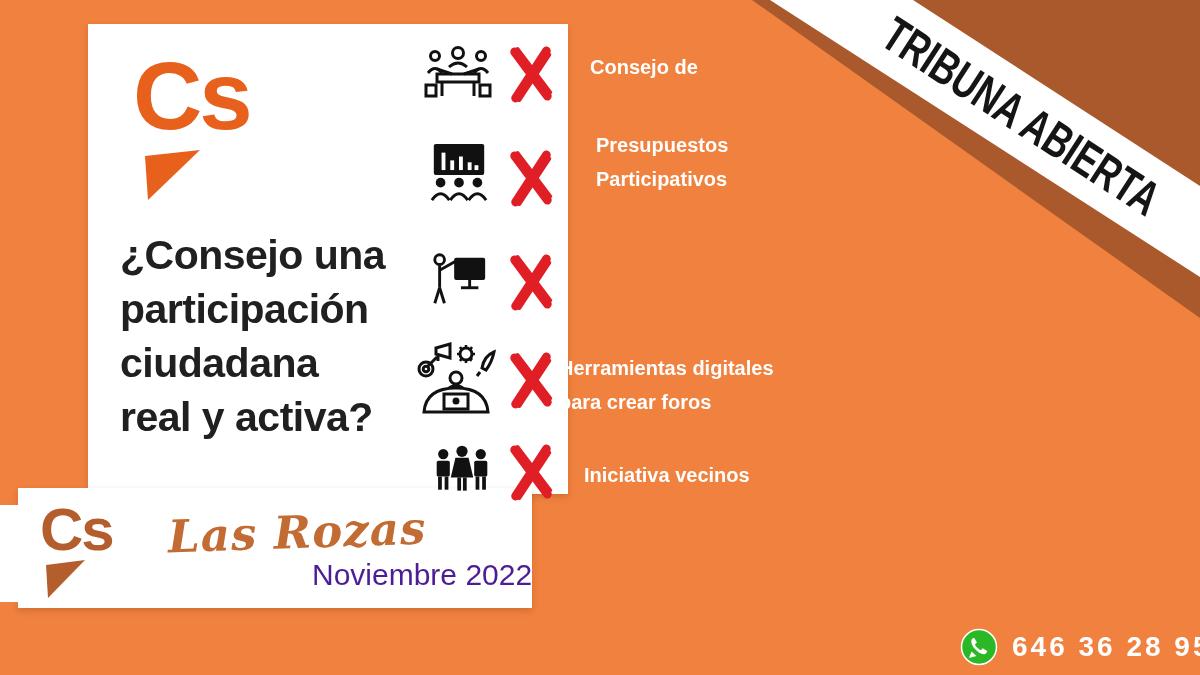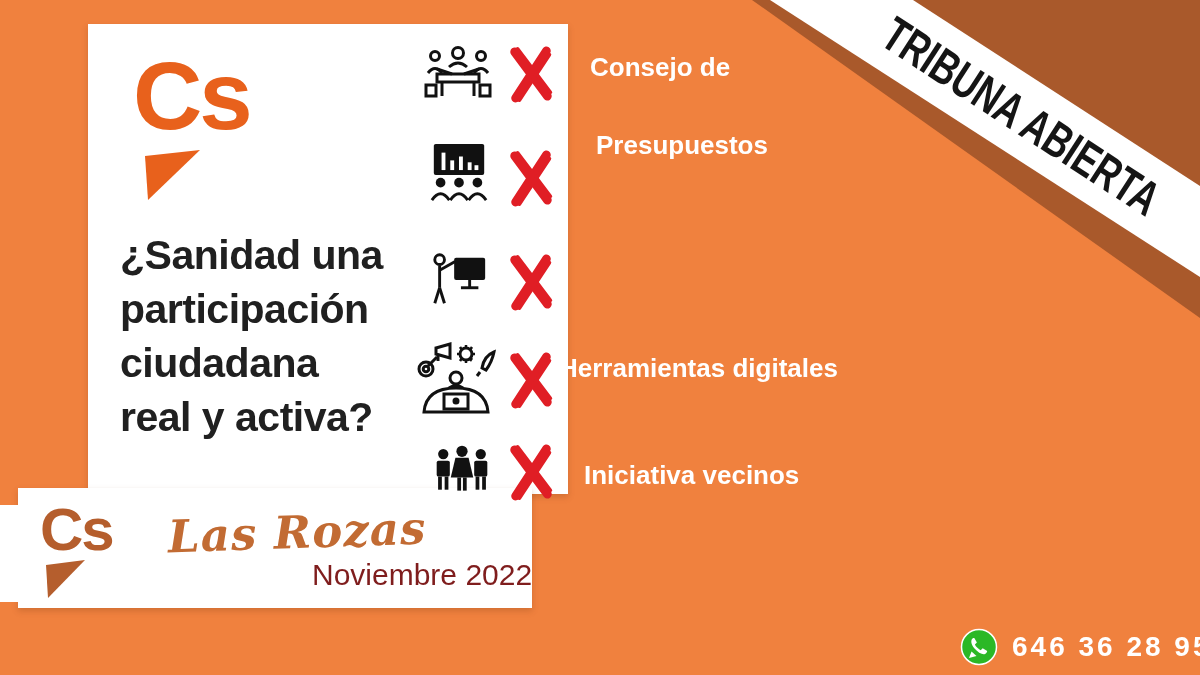--- a/index.html
+++ b/index.html
@@ -25,28 +25,28 @@
     box-shadow:0 3px 6px rgba(120,60,20,.25);}
   .left-ext{left:0;top:505px;width:26px;height:97px;background:#fff;}
   
   .logo-top{left:133px;top:36px;width:200px;height:130px;color:#E8611C;
     font-weight:700;font-size:96px;letter-spacing:-3px;line-height:120px;}
   .logo-top-tri{left:145px;top:150px;}
   
   .question{left:120px;top:228px;width:360px;
     font-weight:800;font-size:41px;line-height:54px;color:#202020;letter-spacing:-.5px;}
   
-  .row-text{color:#fff;font-weight:700;font-size:26px;line-height:34px;white-space:nowrap;}
+  .row-text{color:#fff;font-weight:700;font-size:20px;line-height:34px;white-space:nowrap;}
   
   .logo-bottom{left:40px;top:494px;width:110px;height:70px;color:#B55E2D;
     font-weight:700;font-size:60px;letter-spacing:-2px;line-height:72px;}
   .logo-bottom-tri{left:46px;top:560px;}
   .place-script{left:168px;top:506px;font-family:"DejaVu Serif", serif;font-style:italic;
     font-weight:700;font-size:45px;color:#C26B33;transform:rotate(-2deg);letter-spacing:1px;}
-  .date-text{left:312px;top:558px;font-size:30px;color:#7f1d1d;}
+  .date-text{left:312px;top:558px;font-size:30px;color:#4c1d95;}
   
   .contact{left:960px;top:628px;display:flex;align-items:center;gap:14px;}
   .phone{color:#fff;font-weight:700;font-size:28px;letter-spacing:3px;white-space:nowrap;}
   .icon-svg{display:block;}
 </style>
 </head>
 <body>
 
 <div class="stage">
 
@@ -63,21 +63,21 @@
   <div class="abs left-ext"></div>
 
   <div class="abs logo-top">
     <span>Cs</span>
   </div>
   <svg class="abs logo-top-tri icon-svg" width="58" height="52" viewBox="0 0 58 52">
     <polygon points="0,6 55,0 3,50" fill="#E8611C"></polygon>
   </svg>
 
   <div class="abs question">
-    <div>¿Sanidad una</div>
+    <div>¿Consejo una</div>
     <div>participación</div>
     <div>ciudadana</div>
     <div>real y activa?</div>
   </div>
 
   <svg class="abs icon-svg" style="left:424px;top:44px" width="68" height="62" viewBox="0 0 68 62" fill="none" stroke="#111" stroke-width="3">
     <circle cx="34" cy="9" r="5.5"></circle>
     <path d="M25,23 q9,-8 18,0"></path>
     <circle cx="11" cy="12" r="4.5"></circle>
     <path d="M4,29 q7,-9 14,0"></path>
@@ -121,20 +121,21 @@
     </g>
   </svg>
   <svg class="abs icon-svg" style="left:504px;top:146px" width="54" height="64" viewBox="0 0 56 62" fill="none" stroke="#E01E25" stroke-linecap="round">
     <path d="M11,8 L45,54" stroke-width="9"></path>
     <path d="M14,5 L48,50" stroke-width="4"></path>
     <path d="M44,7 L12,56" stroke-width="9"></path>
     <path d="M47,11 L16,58" stroke-width="4"></path>
   </svg>
   <div class="abs row-text" style="left:596px;top:128px">
     <div>Presupuestos</div>
+    <div>Participativos</div>
   </div>
 
   <svg class="abs icon-svg" style="left:428px;top:248px" width="62" height="64" viewBox="0 0 64 64">
     <rect x="27" y="9" width="32" height="23" rx="2" fill="#111"></rect>
     <line x1="43" y1="32" x2="43" y2="40" stroke="#111" stroke-width="3"></line>
     <line x1="34" y1="40" x2="52" y2="40" stroke="#111" stroke-width="3"></line>
     <g fill="none" stroke="#111" stroke-width="3">
       <circle cx="12" cy="11" r="5"></circle>
       <line x1="12" y1="17" x2="12" y2="40"></line>
       <line x1="12" y1="22" x2="28" y2="13"></line>
@@ -175,20 +176,21 @@
     <line x1="66" y1="30" x2="63" y2="34"></line>
   </svg>
   <svg class="abs icon-svg" style="left:504px;top:348px" width="54" height="64" viewBox="0 0 56 62" fill="none" stroke="#E01E25" stroke-linecap="round">
     <path d="M11,8 L45,54" stroke-width="9"></path>
     <path d="M14,5 L48,50" stroke-width="4"></path>
     <path d="M44,7 L12,56" stroke-width="9"></path>
     <path d="M47,11 L16,58" stroke-width="4"></path>
   </svg>
   <div class="abs row-text" style="left:559px;top:351px">
     <div>Herramientas digitales</div>
+    <div>para crear foros</div>
   </div>
 
   <svg class="abs icon-svg" style="left:432px;top:438px" width="60" height="64" viewBox="0 0 64 64" fill="#111">
     <circle cx="12" cy="15" r="5.5"></circle>
     <rect x="5" y="22" width="14" height="17" rx="2"></rect>
     <rect x="6.5" y="39" width="4" height="14"></rect>
     <rect x="13.5" y="39" width="4" height="14"></rect>
     <circle cx="52" cy="15" r="5.5"></circle>
     <rect x="45" y="22" width="14" height="17" rx="2"></rect>
     <rect x="46.5" y="39" width="4" height="14"></rect>

